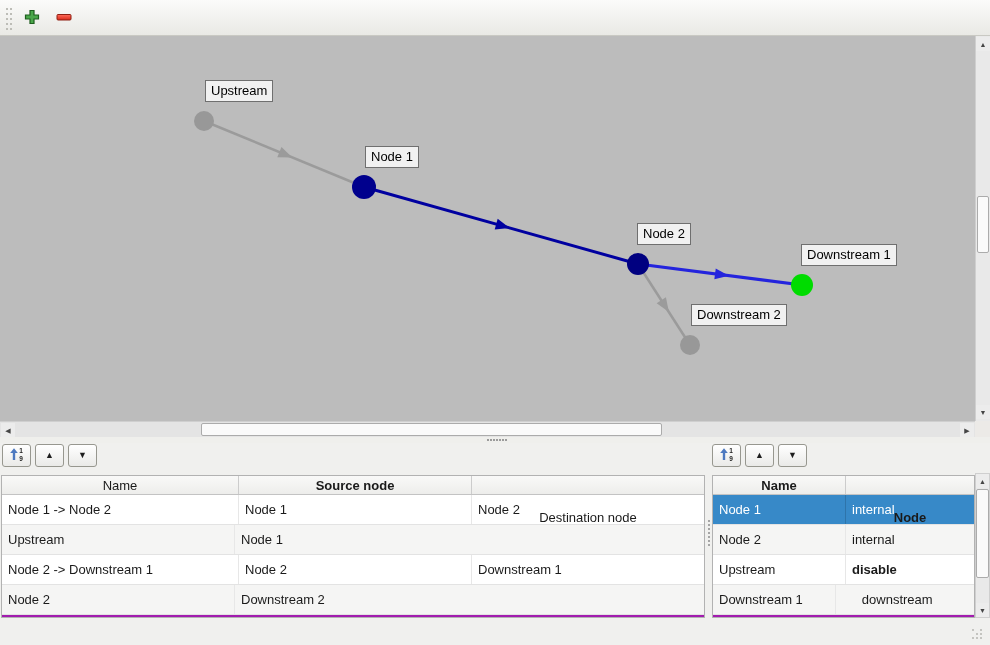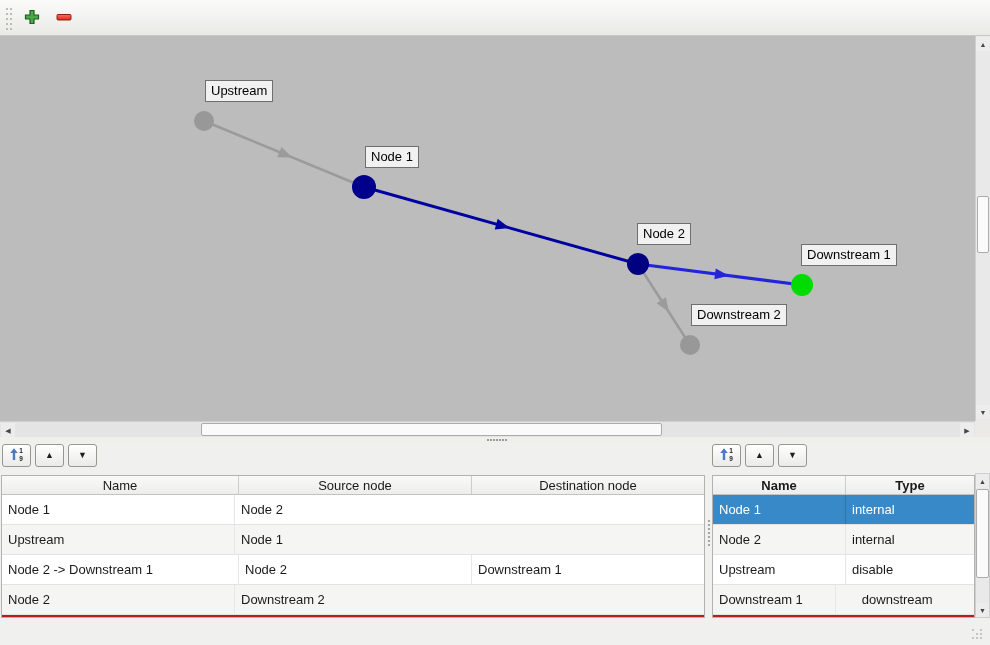--- a/index.html
+++ b/index.html
@@ -38,27 +38,27 @@
   .split-v .dots{position:absolute;left:3px;top:47px;width:2px;height:2px;background:#a5a5a5;
                  box-shadow:0 4px #a5a5a5,0 8px #a5a5a5,0 12px #a5a5a5,0 16px #a5a5a5,0 20px #a5a5a5,0 24px #a5a5a5;}
 
   
   .btn{position:absolute;top:444px;width:29px;height:23px;box-sizing:border-box;cursor:pointer;
        background:linear-gradient(#ffffff,#eaeae8);border:1px solid #97978f;border-radius:3px;
        display:flex;align-items:center;justify-content:center;padding:0;}
   .tri{font-size:9px;line-height:1;color:#1e1e1e;}
 
   
-  .table{position:absolute;top:475px;height:143px;background:#b91c1c;border:1px solid #b2b2b2;
+  .table{position:absolute;top:475px;height:143px;background:#a21caf;border:1px solid #b2b2b2;
          box-sizing:border-box;overflow:hidden;}
   .thead{display:flex;height:19px;background:linear-gradient(#f9f9f8,#ededeb);
          border-bottom:1px solid #c3c3c3;box-sizing:border-box;}
   .th{display:flex;align-items:center;justify-content:center;height:100%;box-sizing:border-box;
       border-right:1px solid #cccccc;font-size:13px;overflow:hidden;white-space:nowrap;cursor:pointer;}
-  .th:last-child{border-right:none;}
+  .th:last-child{border-right:none;margin-top:32px;}
   .table.bold-head .th{font-weight:bold;}
   .tr{display:flex;height:30px;box-sizing:border-box;border-bottom:1px solid #e3e3e3;background:#fff;cursor:pointer;}
   .tr.alt{background:#f5f5f4;}
   .td{display:flex;align-items:center;height:100%;box-sizing:border-box;padding-left:6px;
       border-right:1px solid #e7e7e7;overflow:hidden;white-space:nowrap;}
   .td:last-child{border-right:none;}
   .tr.selected{color:#fff;}
   .tr.selected .td{border-right-color:rgba(0,0,0,0.15);}
 
   
@@ -160,24 +160,25 @@
   <button class="btn" style="left:745px;">
       <span class="tri">▲</span>
     </button>
   <button class="btn" style="left:778px;">
       <span class="tri">▼</span>
     </button>
 
   <div class="table" style="left:1px;width:704px;">
       <div class="thead">
         <div class="th" style="width: 237px;">Name</div>
-        <div class="th" style="width: 233px;">Source node</div>
+        <div class="th" style="width: 233px; font-weight: bold;">Source node</div>
         <div class="th" style="width: 232px;">Destination node</div>
       </div>
       <div class="tr">
+        <div class="td" style="width: 237px;">Node 1 -&gt; Node 2</div>
         <div class="td" style="width: 233px;">Node 1</div>
         <div class="td" style="width: 232px;">Node 2</div>
       </div>
       <div class="tr alt">
         <div class="td" style="width: 233px;">Upstream</div>
         <div class="td" style="width: 232px;">Node 1</div>
       </div>
       <div class="tr">
         <div class="td" style="width: 237px;">Node 2 -&gt; Downstream 1</div>
         <div class="td" style="width: 233px;">Node 2</div>
@@ -189,33 +190,33 @@
       </div>
     </div>
 
   <div class="split-v">
     <span class="dots"></span>
   </div>
 
   <div class="table bold-head" style="left:712px;width:263px;">
       <div class="thead">
         <div class="th" style="width: 133px;">Name</div>
-        <div class="th" style="width: 128px;">Type</div>
+        <div class="th" style="width: 128px;">Node</div>
       </div>
       <div class="tr selected" style="background: rgb(55, 137, 200);">
         <div class="td" style="width: 133px;">Node 1</div>
         <div class="td" style="width: 128px;">internal</div>
       </div>
       <div class="tr alt">
         <div class="td" style="width: 133px;">Node 2</div>
         <div class="td" style="width: 128px;">internal</div>
       </div>
       <div class="tr">
         <div class="td" style="width: 133px;">Upstream</div>
-        <div class="td" style="width: 128px;">disable</div>
+        <div class="td" style="width: 128px; font-weight: bold;">disable</div>
       </div>
       <div class="tr alt">
         <div class="td" style="width: 133px;">Downstream 1</div>
         <div class="td" style="width: 128px; margin-left: 20px;">downstream</div>
       </div>
     </div>
 
   <div class="sb-v2">
     <div class="sb-step" style="left:0;top:0;width:13px;height:14px;">▲</div>
     <div class="thumb" style="left:0;top:15px;width:13px;height:89px;"></div>

